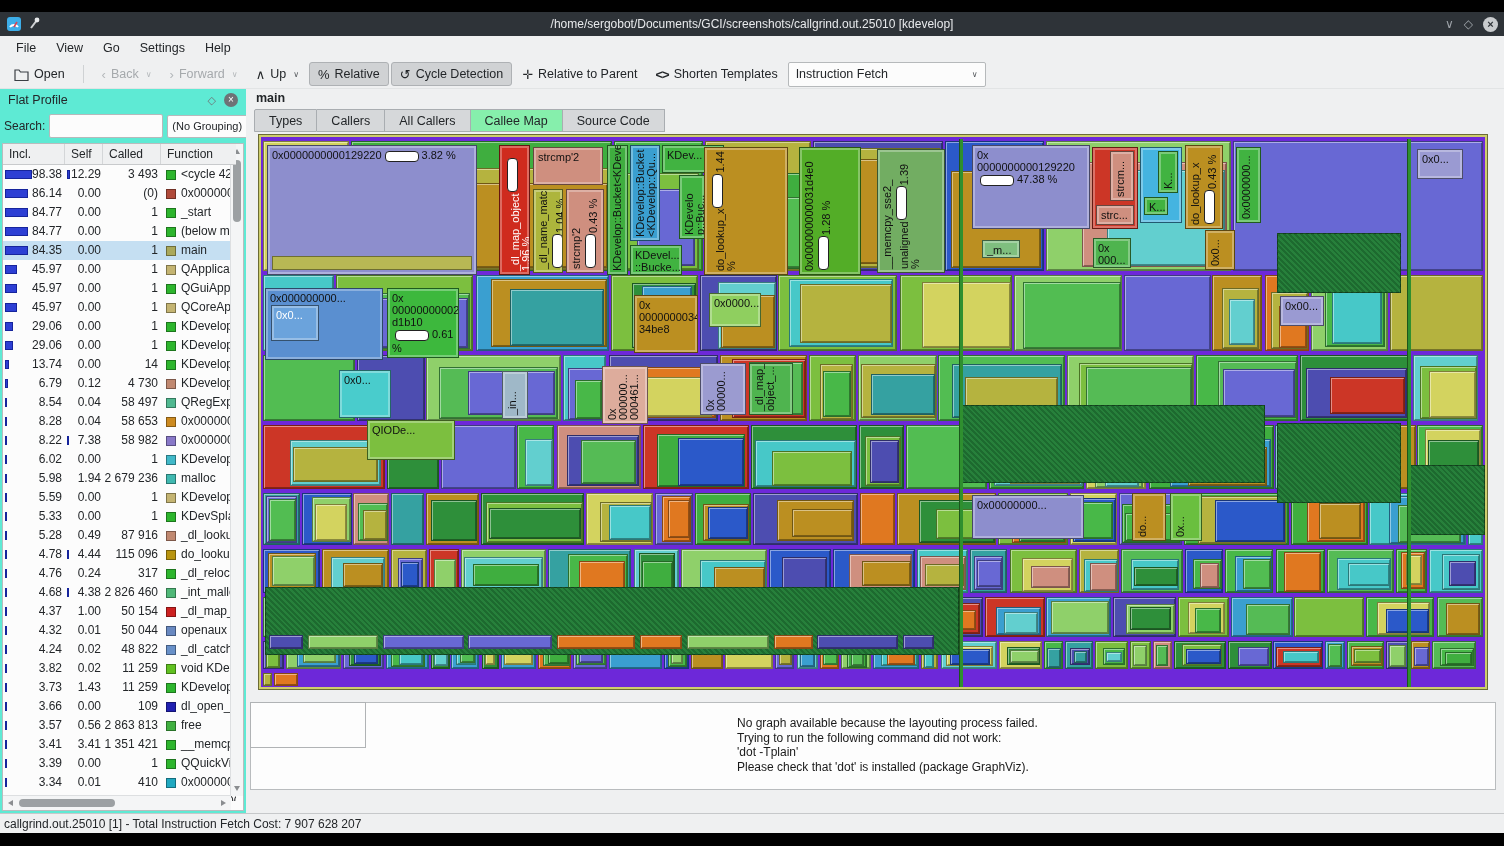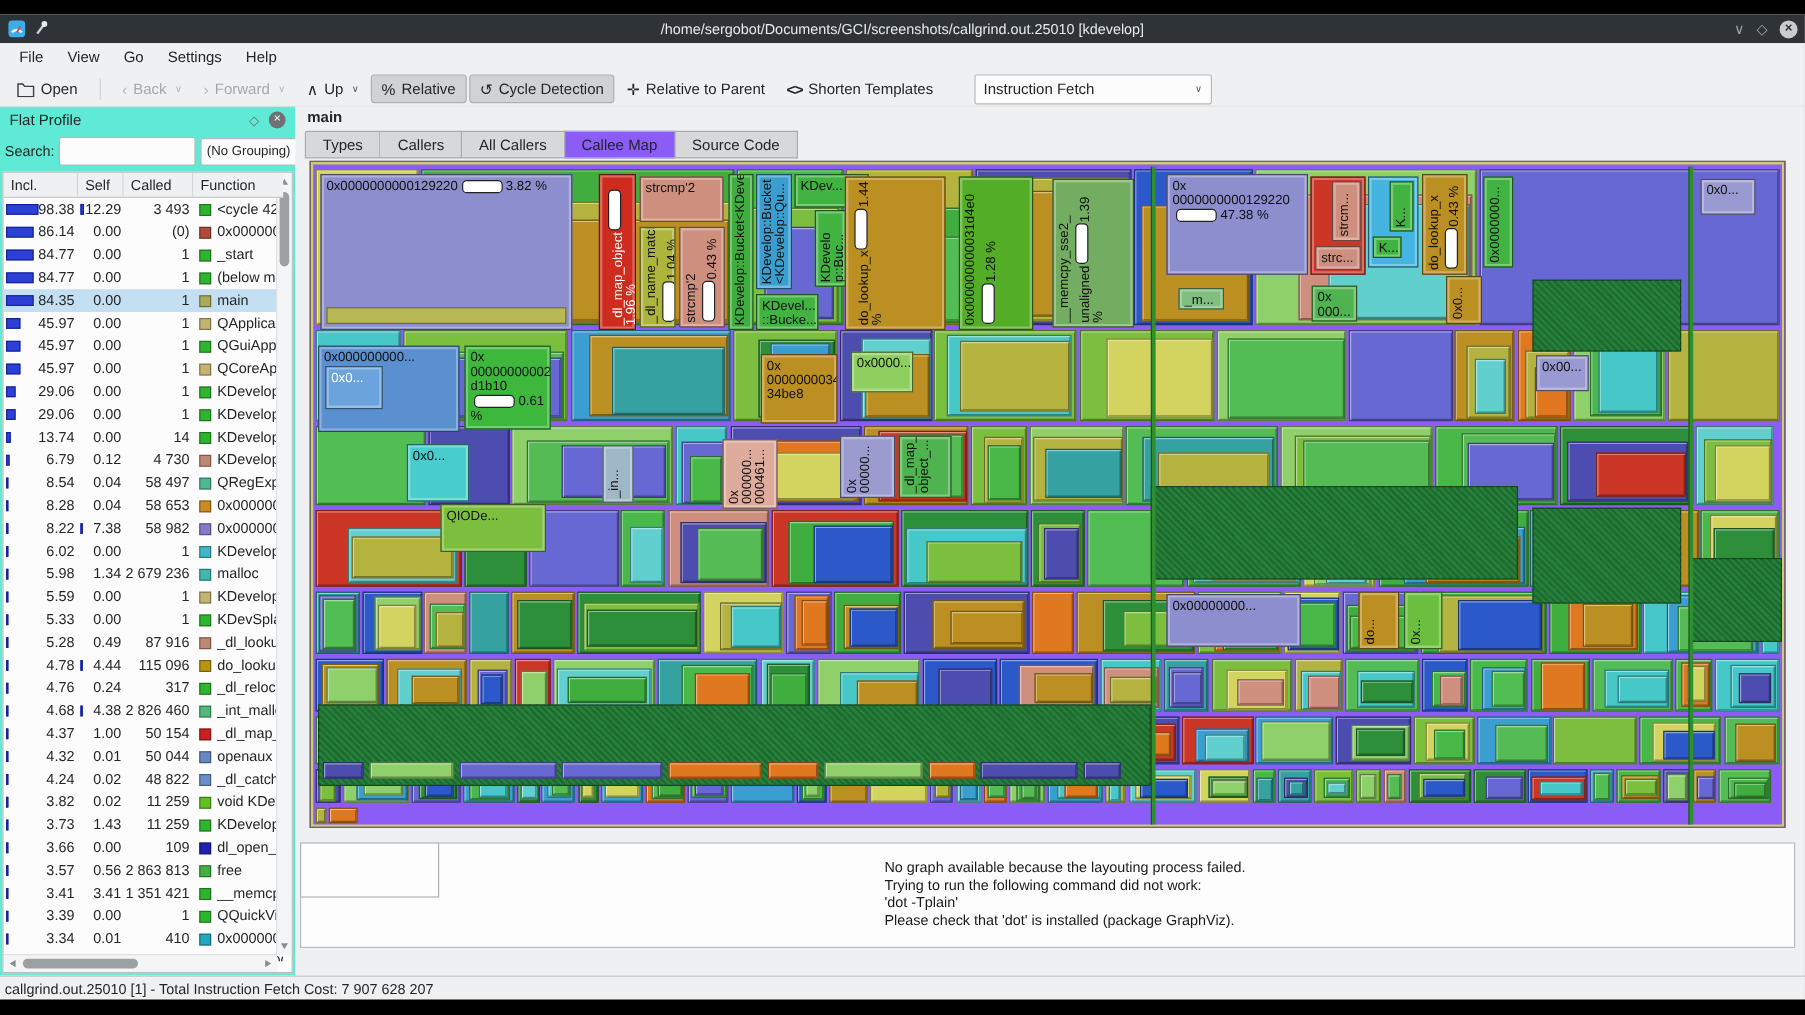--- a/index.html
+++ b/index.html
@@ -28,21 +28,21 @@
     font-family:inherit;font-size:12.5px;color:#232629;border-radius:3px;}
   .tbtn .ico{font-size:13px;line-height:13px;}
   .tbtn .dd{font-size:8px;color:#55595d;margin-left:2px;}
   .tbtn.disabled{color:#a5a9ac;}
   .tbtn.disabled .ico,.tbtn.disabled .dd{color:#b4b8bb;}
   .tbtn.pressed{background:#d0d2d4;border:1px solid #aeb1b4;}
   .tsep{width:1px;height:18px;background:#cfd2d4;margin:0 8px;}
   .combo{display:flex;align-items:center;justify-content:space-between;background:#fcfcfc;border:1px solid #b6b9bb;
     border-radius:2px;height:23px;padding:0 7px;font-size:12.5px;}
   .combo .dd{font-size:8px;color:#55595d;}
-  .combo.event{width:182px;margin-left:24px;}
+  .combo.event{width:182px;margin-left:0;}
   .folder-svg{width:15px;height:13px;}
 
   
   .content{flex:1;display:flex;min-height:0;}
 
   
   .dock{width:246px;flex:none;display:flex;flex-direction:column;background:#5eead4;}
   .dock-head{height:22px;display:flex;align-items:center;padding:0 8px;font-size:12.5px;}
   .dock-head .sp{flex:1;}
   .dock-diamond{color:#6e7276;font-size:11px;margin-right:8px;}
@@ -75,21 +75,21 @@
   .harrow.left{left:5px;border-right:5px solid #8a8d90;}
   .harrow.right{right:5px;border-left:5px solid #8a8d90;}
 
   
   .main{flex:1;display:flex;flex-direction:column;min-width:0;background:#eff0f1;}
   .main-title{height:19px;line-height:19px;font-weight:bold;font-size:12.5px;padding-left:10px;flex:none;}
   .tabs{height:24px;display:flex;align-items:flex-end;padding-left:8px;flex:none;}
   .tab{height:23px;line-height:23px;padding:0 14px;background:#d6d8da;border:1px solid #a9adb1;border-left:none;
     font-size:12.5px;color:#232629;font-family:inherit;}
   .tab:first-child{border-left:1px solid #a9adb1;border-top-left-radius:2px;}
-  .tab.active{background:#8b5cf6;}
+  .tab.active{background:#86efac;}
   .tab.disabled{color:#9fa3a6;background:#dadcde;}
   .tabs.bottom{align-items:flex-start;padding-left:12px;height:26px;padding-top:0;}
 
   
   .treemap-wrap{height:562px;flex:none;padding:2px 0 0 12px;}
   .treemap{position:relative;width:1228px;height:554px;background:#3fae3f;border:1px solid #6b6b35;
     box-shadow:inset 0 0 0 2px #cdcd6d;overflow:hidden;}
   .tmf{position:absolute;box-sizing:border-box;border:1px solid rgba(0,0,0,.4);
     box-shadow:inset 1px 1px 0 rgba(255,255,255,.45), inset -1px -1px 0 rgba(0,0,0,.35);}
   .tm-dark{position:absolute;box-sizing:border-box;border:1px solid rgba(0,0,0,.4);
@@ -355,21 +355,21 @@
                 <span class="c-incl"><span class="ibar" style="width: 2px;"></span><span>6.02</span></span>
                 <span class="c-self"><span>0.00</span></span>
                 <span class="c-called">1</span>
                 <span class="c-fn">
                   <span class="fnicon" style="background: rgb(64, 184, 200);"></span>
                   <span>KDevelop::</span>
                 </span>
               </div>
               <div class="fp-row">
                 <span class="c-incl"><span class="ibar" style="width: 2px;"></span><span>5.98</span></span>
-                <span class="c-self"><span>1.34</span></span>
+                <span class="c-self"><span>1.94</span></span>
                 <span class="c-called">2 679 236</span>
                 <span class="c-fn">
                   <span class="fnicon" style="background: rgb(64, 184, 176);"></span>
                   <span>malloc</span>
                 </span>
               </div>
               <div class="fp-row">
                 <span class="c-incl"><span class="ibar" style="width: 2px;"></span><span>5.59</span></span>
                 <span class="c-self"><span>0.00</span></span>
                 <span class="c-called">1</span>
@@ -539,21 +539,21 @@
       <div class="main">
         <div class="main-title">main</div>
         <div class="tabs">
             <button class="tab">Types</button>
             <button class="tab">Callers</button>
             <button class="tab">All Callers</button>
             <button class="tab active">Callee Map</button>
             <button class="tab">Source Code</button>
           </div>
         <div class="treemap-wrap">
-          <div class="treemap" style="background: #8b5cf6;">
+          <div class="treemap" style="background: #6d28d9;">
               <div class="tmf" style="left: 4px; top: 6px; width: 86px; height: 130px; background: rgb(211, 211, 95);"></div>
               <div class="tmf" style="left: 91.7925px; top: 6px; width: 261px; height: 130px; background: rgb(63, 174, 63);">
                 <div class="tmf" style="left: 12px; top: 26px; width: 246px; height: 102px; background: rgb(181, 179, 63);">
                   <div class="tmf" style="left: 60px; top: 14px; width: 183px; height: 85px; background: rgb(187, 143, 33);"></div>
                 </div>
               </div>
               <div class="tmf" style="left: 354.55px; top: 6px; width: 89px; height: 130px; background: rgb(72, 184, 72);">
                 <div class="tmf" style="left: 11px; top: 31px; width: 73px; height: 97px; background: rgb(124, 191, 63);">
                   <div class="tmf" style="left: 10px; top: 15px; width: 58px; height: 77px; background: rgb(104, 104, 212);"></div>
                 </div>

